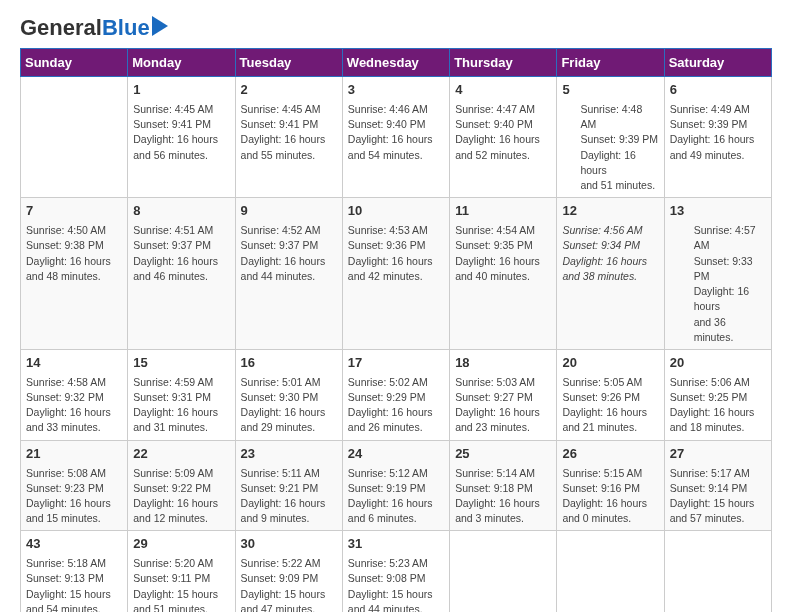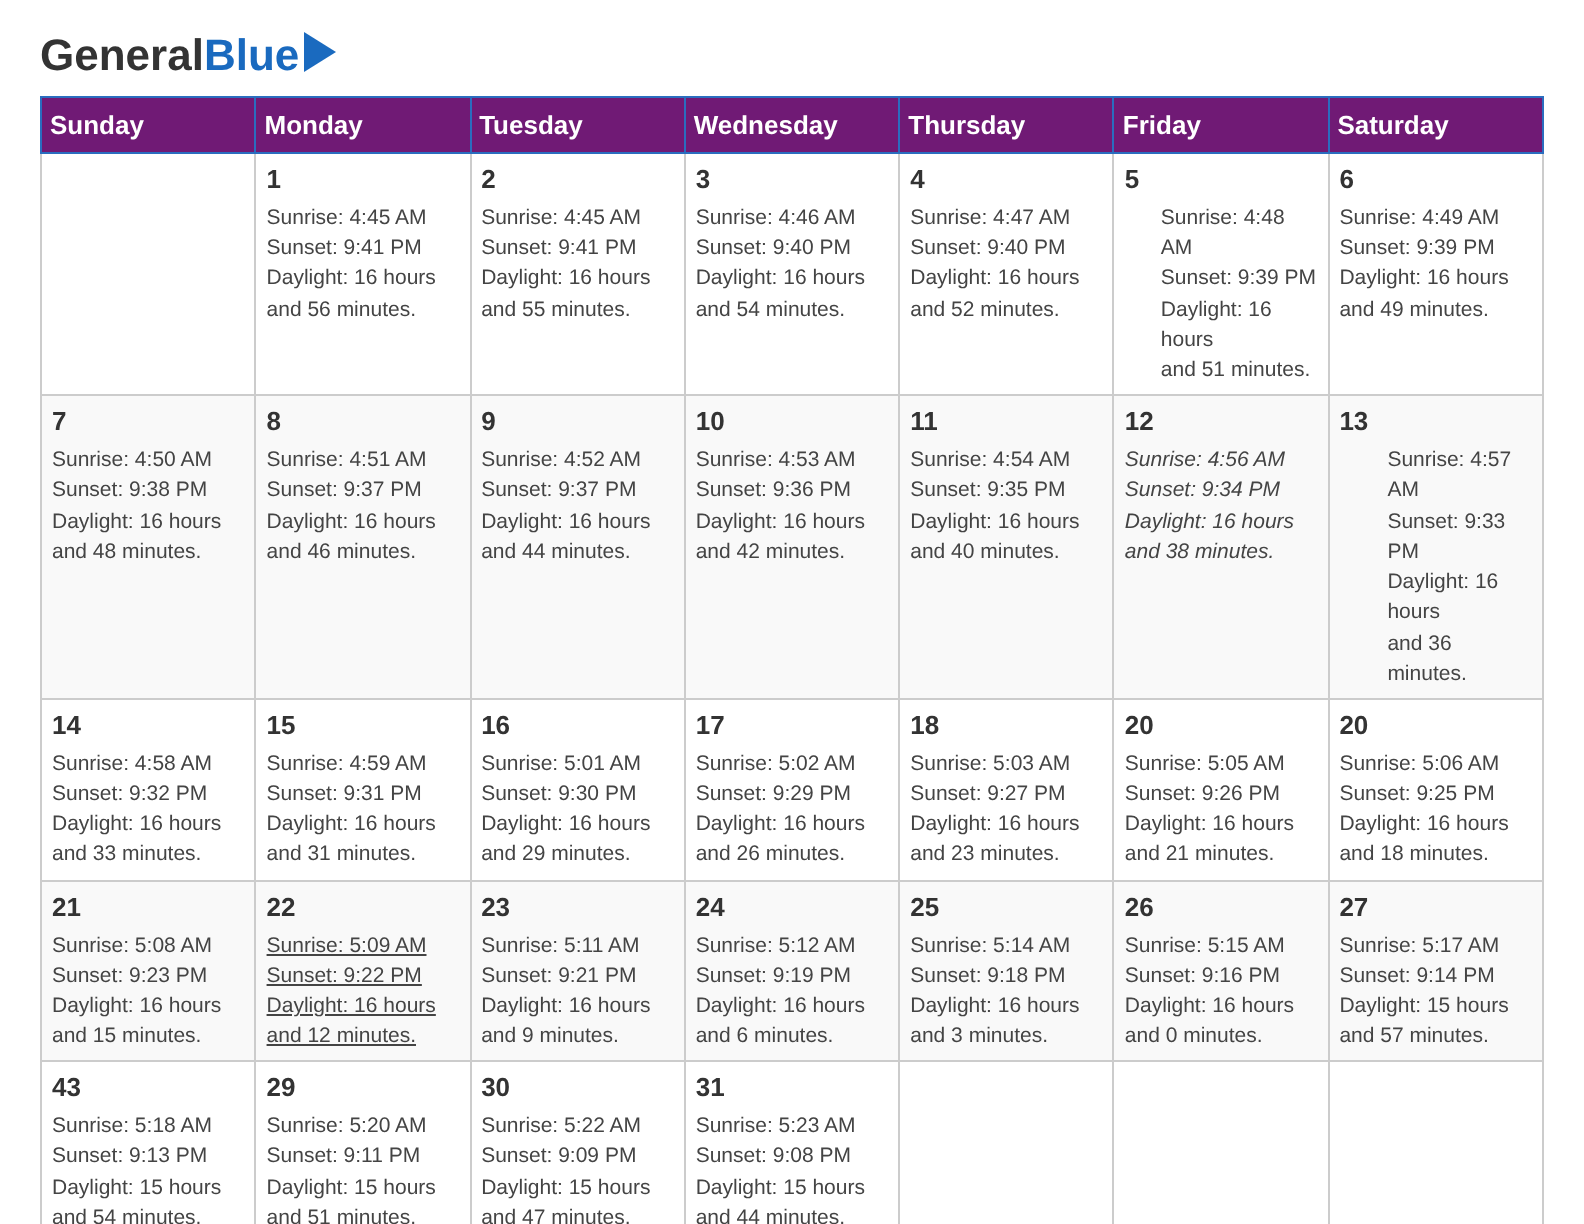--- a/index.html
+++ b/index.html
@@ -264,21 +264,21 @@
       <tr class="even-row">
         <td>
           <span class="day-num">21</span>
           <div class="day-info" style="white-space: pre-line;">Sunrise: 5:08 AM
 Sunset: 9:23 PM
 Daylight: 16 hours
 and 15 minutes.</div>
         </td>
         <td>
           <span class="day-num">22</span>
-          <div class="day-info" style="white-space: pre-line; text-decoration: underline;">Sunrise: 5:09 AM
+          <div class="day-info" style="white-space: pre-line;">Sunrise: 5:09 AM
 Sunset: 9:22 PM
 Daylight: 16 hours
 and 12 minutes.</div>
         </td>
         <td>
           <span class="day-num">23</span>
           <div class="day-info" style="white-space: pre-line;">Sunrise: 5:11 AM
 Sunset: 9:21 PM
 Daylight: 16 hours
 and 9 minutes.</div>

